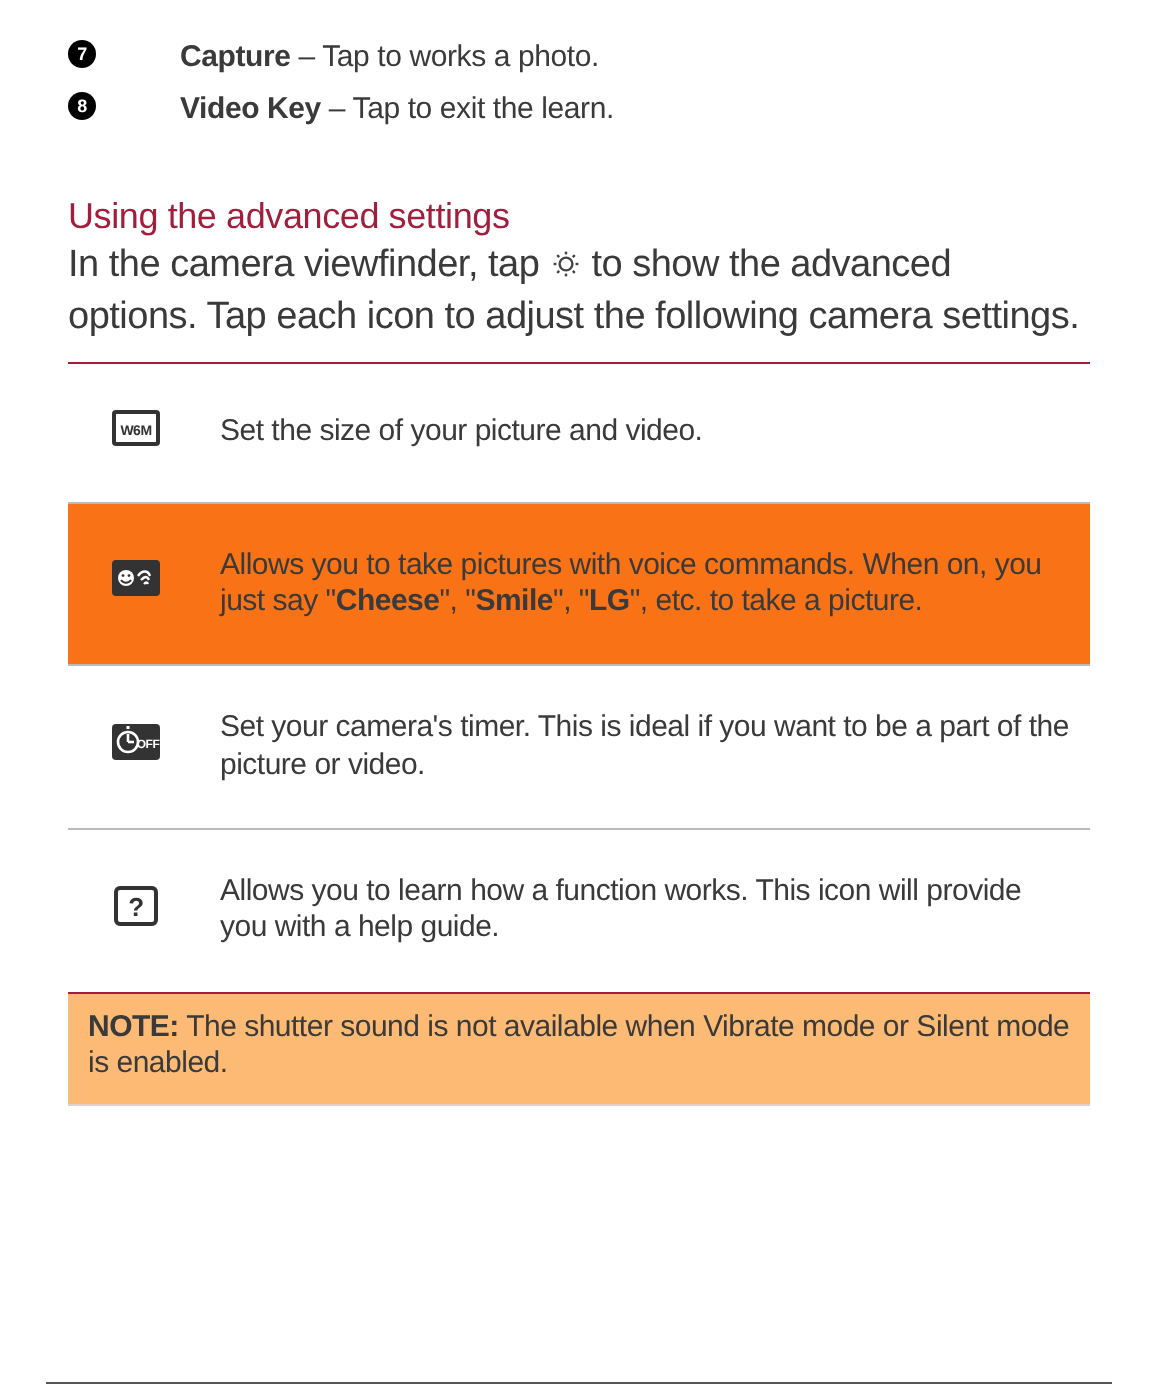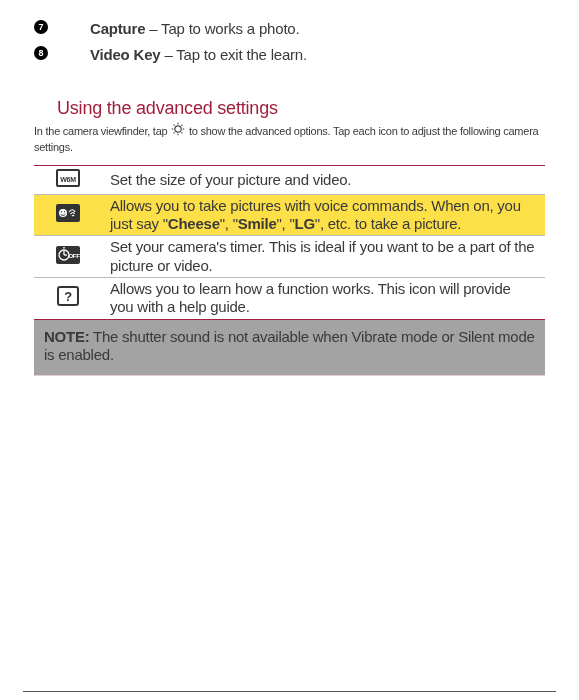--- a/index.html
+++ b/index.html
@@ -40,62 +40,61 @@
     letter-spacing: -0.2px;
   }
   .bullet-row .b { font-weight: 700; margin-left: 36px; }
   .section-title {
     color: #a11e3c;
     font-size: 18px;
     font-weight: 400;
     margin-top: 34px;
     margin-bottom: 2px;
     letter-spacing: -0.2px;
-    margin-left: 23px;
   }
   .body-text {
-    font-size: 11px;
+    font-size: 19px;
     line-height: 1.25;
     letter-spacing: -0.25px;
     font-weight: 300;
   }
   .gear {
     display:inline-block;
     vertical-align: -2px;
   }
   table.settings {
     width: 100%;
     border-collapse: collapse;
     margin-top: 10px;
     border-top: 1.5px solid #a11e3c;
     border-bottom: 1.5px solid #a11e3c;
   }
   table.settings td {
     border-top: 1px solid #bbb;
-    padding: 2px 8px;
+    padding: 22px 8px;
     font-size: 15px;
     line-height: 1.22;
     letter-spacing: -0.25px;
     vertical-align: middle;
   }
   table.settings tr:first-child td { border-top: none; }
-  table.settings tr.alt td { background: #fde047; }
+  table.settings tr.alt td { background: #f97316; }
   td.icon-cell {
     width: 52px;
     text-align: center;
     padding: 6px 4px;
   }
   .ico {
     display: inline-flex;
     align-items: center;
     justify-content: center;
   }
   .desc-cell .b { font-weight: 700; }
   .note-box {
-    background: #a3a3a3;
+    background: #fdba74;
     border-bottom: 1px solid #e2cfcf;
     padding: 8px 10px 10px 10px;
     font-size: 15px;
     line-height: 1.25;
     letter-spacing: -0.25px;
     margin-top: 0;
   }
   .note-box .b { font-weight: 700; }
   .footer {
     position: absolute;

